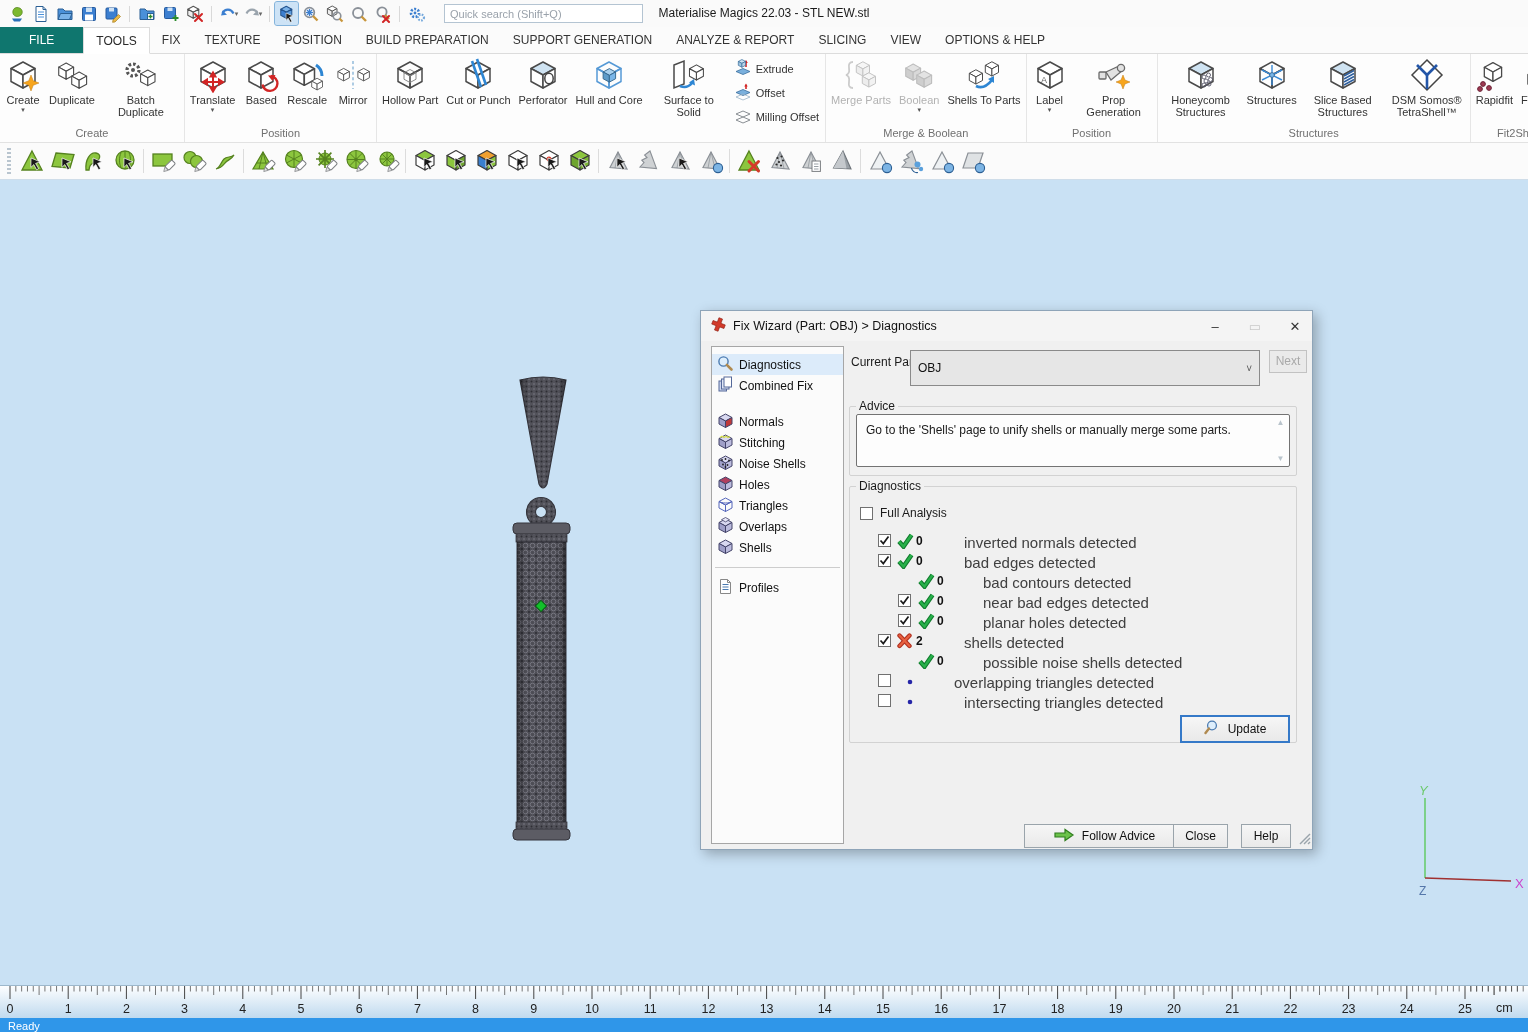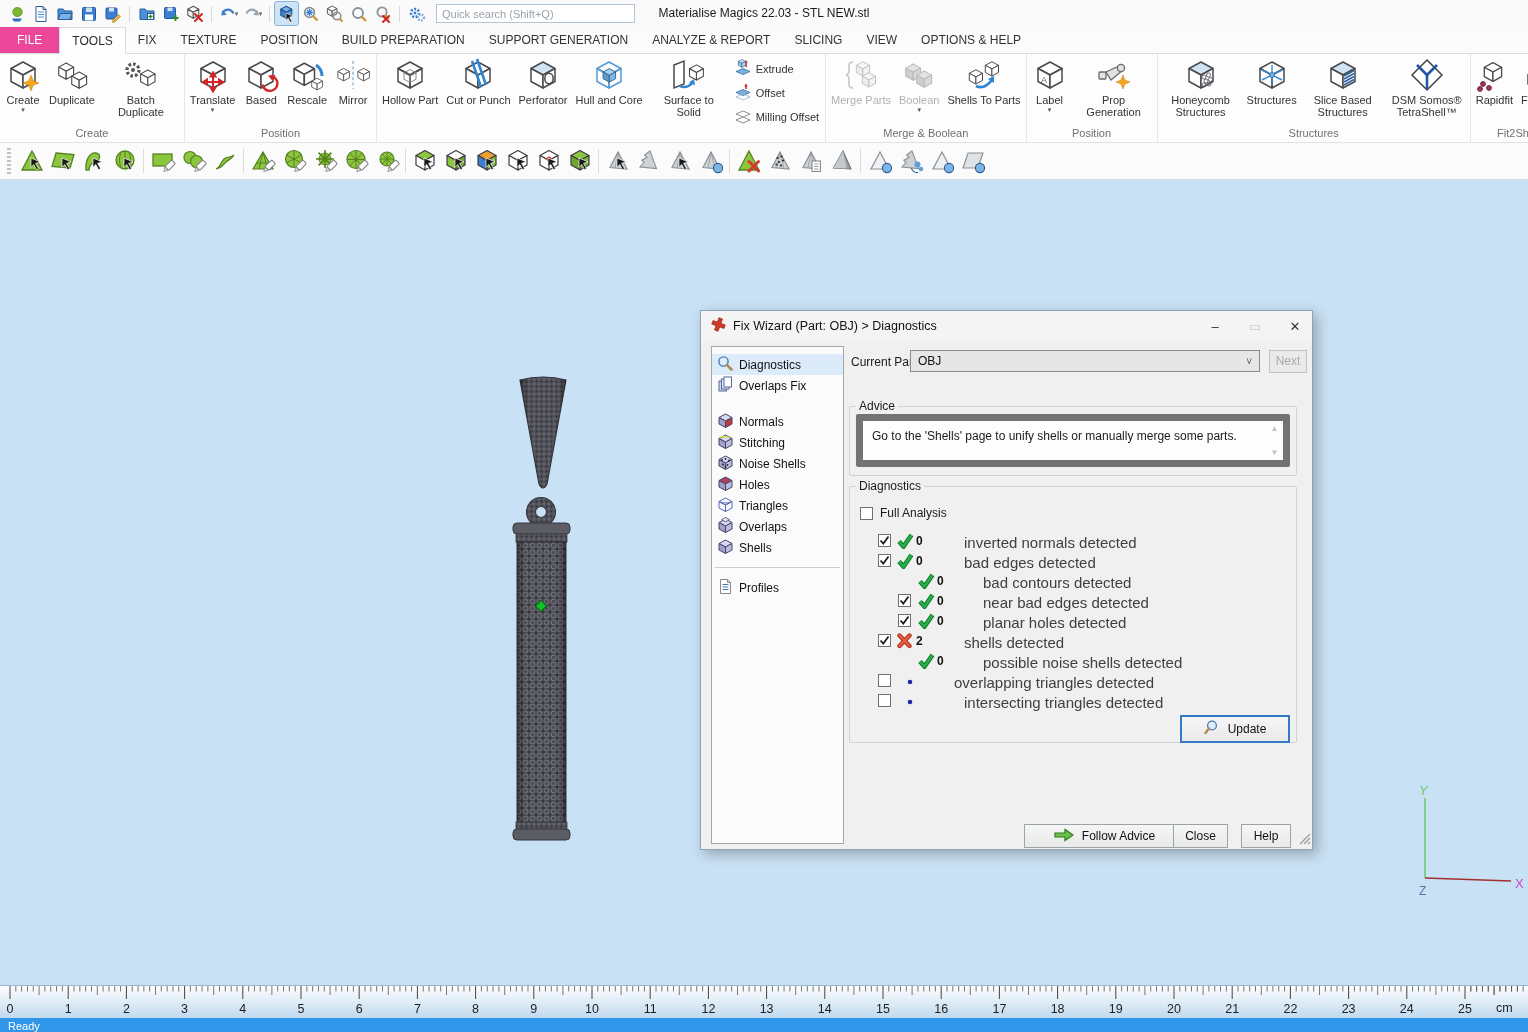--- a/index.html
+++ b/index.html
@@ -7,28 +7,28 @@
 body{font-family:"Liberation Sans","DejaVu Sans",sans-serif;font-size:12px;color:#222;background:#fff}
 #app{position:relative;width:1528px;height:1032px;overflow:hidden;background:#fff}
 
 
 .titlebar{position:absolute;left:0;top:0;width:100%;height:27px;background:#fafafa;display:flex;align-items:center}
 .qat{display:flex;align-items:center;gap:1px;padding-left:5px}
 .qi{width:23px;height:23px;display:flex;align-items:center;justify-content:center;border-radius:2px;position:relative}
 .qi.hl{background:#cde3f6;outline:1px solid #84b4dc}
 .qi .caret{font-size:7px;color:#666;margin-left:-2px}
 .qsep{width:1px;height:16px;background:#d9d9d9;margin:0 4px}
-.search{width:199px;height:19px;border:1px solid #b4c4d2;font-size:11px;color:#444;padding:0 5px;background:#fff;margin-left:8px}
+.search{width:199px;height:19px;border:1px solid #b4c4d2;font-size:11px;color:#444;padding:0 5px;background:#fff;margin-left:16px}
 .search::placeholder{color:#9aa2ab}
 .app-title{position:absolute;left:50%;top:0;transform:translateX(-50%);line-height:27px;font-size:12px;color:#1a1a1a;white-space:nowrap}
 
 
 .tabbar{position:absolute;left:0;top:27px;width:100%;height:27px;background:#fbfbfb;border-bottom:1px solid #dcdcdc;display:flex}
 .tab{padding:0 12px;line-height:26px;font-size:12px;color:#333;white-space:nowrap}
-.tab.file{background:#ec4899;color:#fff;padding:0 17px}
+.tab.file{background:#0f766e;color:#fff;padding:0 29px}
 .tab.active{background:#fff;border:1px solid #dcdcdc;border-bottom:1px solid #fff;color:#2a2a2a;margin-bottom:-1px}
 
 
 .ribbon{position:absolute;left:0;top:54px;width:100%;height:89px;background:#fdfdfd;border-bottom:1px solid #e2e2e2;display:flex;overflow:hidden}
 .rb-group{display:flex;flex-direction:column;border-right:1px solid #e6e6e6;padding:1px 1px 0;flex:0 0 auto}
 .rb-items{display:flex;align-items:flex-start;flex:1}
 .rb-item{display:flex;flex-direction:column;align-items:center;padding:1px 4px;min-width:44px}
 .rb-icon{height:38px;display:flex;align-items:center;justify-content:center}
 .rb-label{font-size:11px;line-height:12px;text-align:center;color:#333;max-width:76px}
 .rb-item.disabled .rb-label{color:#b2b2b2}
@@ -58,27 +58,27 @@
 .dlg-title{position:absolute;left:0;top:0;right:0;height:30px;background:#f4f4f4;display:flex;align-items:center;padding-left:10px;gap:7px;font-size:12.5px;color:#111}
 .dlg-btns{position:absolute;right:10px;top:0;height:30px;display:flex;align-items:center;gap:26px;font-size:13px;color:#333}
 .dlg-btns .wb{width:14px;text-align:center}
 .wb.dim{color:#c9c9c9}
 .dlg-sidebar{position:absolute;left:10px;top:35px;width:133px;height:498px;background:#fbfbfb;border:1px solid #a6a6a6;padding-top:7px}
 .sb-item{display:flex;align-items:center;gap:5px;height:21px;padding-left:5px;font-size:12px;color:#111;white-space:nowrap}
 .sb-item.selected{background:#dcebfa}
 .sb-sep{border-top:1px solid #cdcdcd;margin:9px 3px}
 .sb-gap{height:15px}
 .cp-label{position:absolute;left:150px;top:44px;font-size:12px;color:#1a1a1a}
-.combo{position:absolute;left:209px;top:39px;width:350px;height:22px;background:#e6e6e6;border:1px solid #8a8a8a;font-size:12px;display:flex;align-items:center;justify-content:space-between;padding:0 7px;color:#111}
+.combo{position:absolute;left:209px;top:39px;width:350px;height:36px;background:#e6e6e6;border:1px solid #8a8a8a;font-size:12px;display:flex;align-items:center;justify-content:space-between;padding:0 7px;color:#111}
 .combo .chev{color:#555;font-size:10px}
 .btn-next{position:absolute;left:568px;top:39px;width:38px;height:23px;background:#eaeaea;border:1px solid #c2c2c2;color:#a9a9a9;font-size:12px;text-align:center;line-height:21px}
 fieldset.gb{position:absolute;border:1px solid #d2d2d2;border-radius:2px}
 fieldset.gb legend{font-size:12px;color:#1a1a1a;margin-left:6px;padding:0 3px}
 .gb-advice{left:148px;top:88px;width:448px;height:77px}
-.advice-box{position:absolute;left:6px;top:1px;right:6px;bottom:8px;background:#fdfdfd;border:7px solid #737373;border-radius:2px}
+.advice-box{position:absolute;left:6px;top:1px;right:6px;bottom:8px;background:#fdfdfd;border:1px solid #737373;border-radius:2px}
 .advice-text{position:absolute;left:9px;top:8px;right:26px;font-size:12px;color:#1a1a1a;line-height:15px}
 .advice-scroll{position:absolute;right:2px;top:3px;bottom:3px;width:13px;display:flex;flex-direction:column;justify-content:space-between;align-items:center;color:#b9c4cc;font-size:8px}
 .gb-diag{left:148px;top:168px;width:448px;height:264px}
 .fa-row{position:absolute;left:10px;top:13px;display:flex;align-items:center;gap:7px;font-size:12px;color:#1a1a1a}
 .diag-rows{position:absolute;left:0;top:38px;right:0;bottom:0}
 .drow{position:absolute;left:0;height:20px;width:100%}
 .drow .cb{position:absolute;top:3px}
 .drow .sic{position:absolute;top:1px}
 .drow .cnt{position:absolute;top:3px;font-weight:bold;font-size:12px;color:#111}
 .drow .lbl{position:absolute;top:3px;font-size:15px;color:#404040;white-space:nowrap}
@@ -1077,21 +1077,21 @@
               <line x1="9.8" y1="9.8" x2="14.5" y2="14.5" stroke="#b08a50" stroke-width="2.6" stroke-linecap="round"></line>
             </svg></span>
           <span>Diagnostics</span>
         </div>
         <div class="sb-item">
           <span><svg width="17" height="17" viewBox="0 0 17 17">
               <rect x="2" y="5" width="7.5" height="10" fill="#cdd6ee" stroke="#55699a"></rect>
               <rect x="4.5" y="3" width="7.5" height="10" fill="#dfe6f6" stroke="#55699a"></rect>
               <rect x="7" y="1" width="7.5" height="10" fill="#fff" stroke="#55699a"></rect>
             </svg></span>
-          <span>Overlaps Fix</span>
+          <span>Combined Fix</span>
         </div>
         <div class="sb-gap"></div>
         <div class="sb-item">
           <span><svg width="17" height="17" viewBox="0 0 17 17">
               <g stroke="#44446a" stroke-width="1" stroke-linejoin="round">
                 <polygon points="8.5,2 15,5.5 8.5,9 2,5.5" fill="#d8d8f0"></polygon>
                 <polygon points="2,5.5 8.5,9 8.5,15.5 2,12" fill="#9f9fc8"></polygon>
                 <polygon points="15,5.5 8.5,9 8.5,15.5 15,12" fill="#c03a3a"></polygon>
               </g>
             </svg></span>

